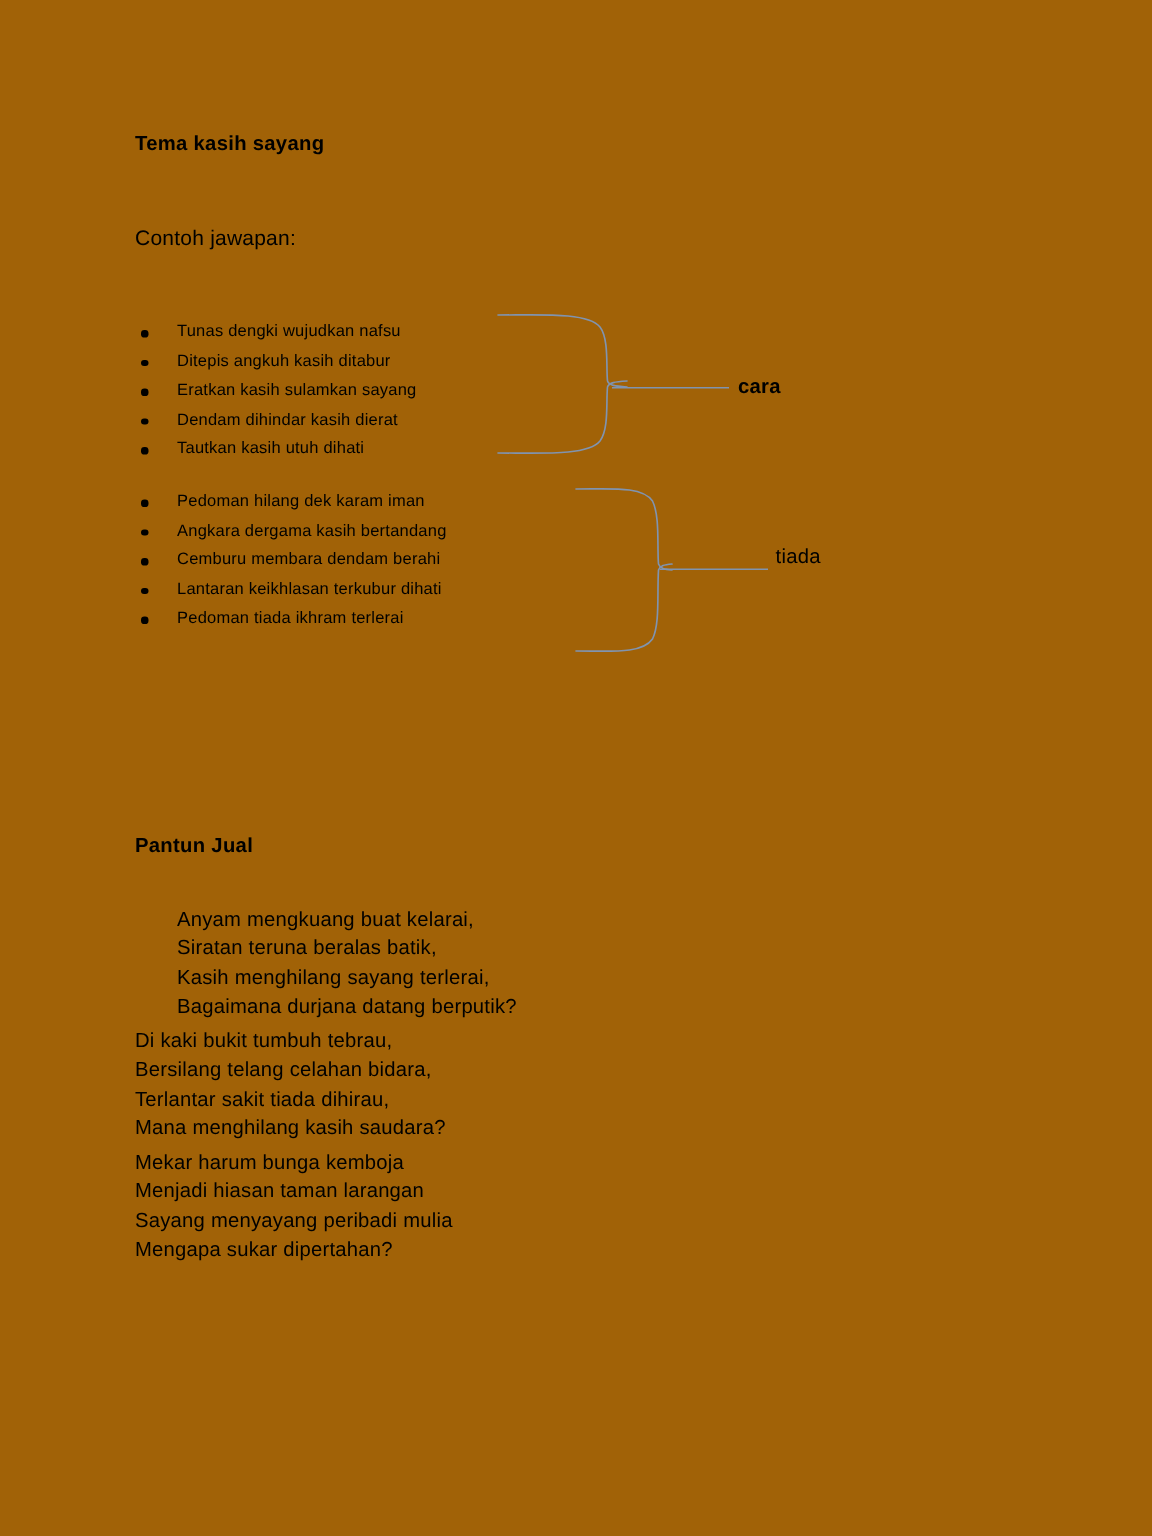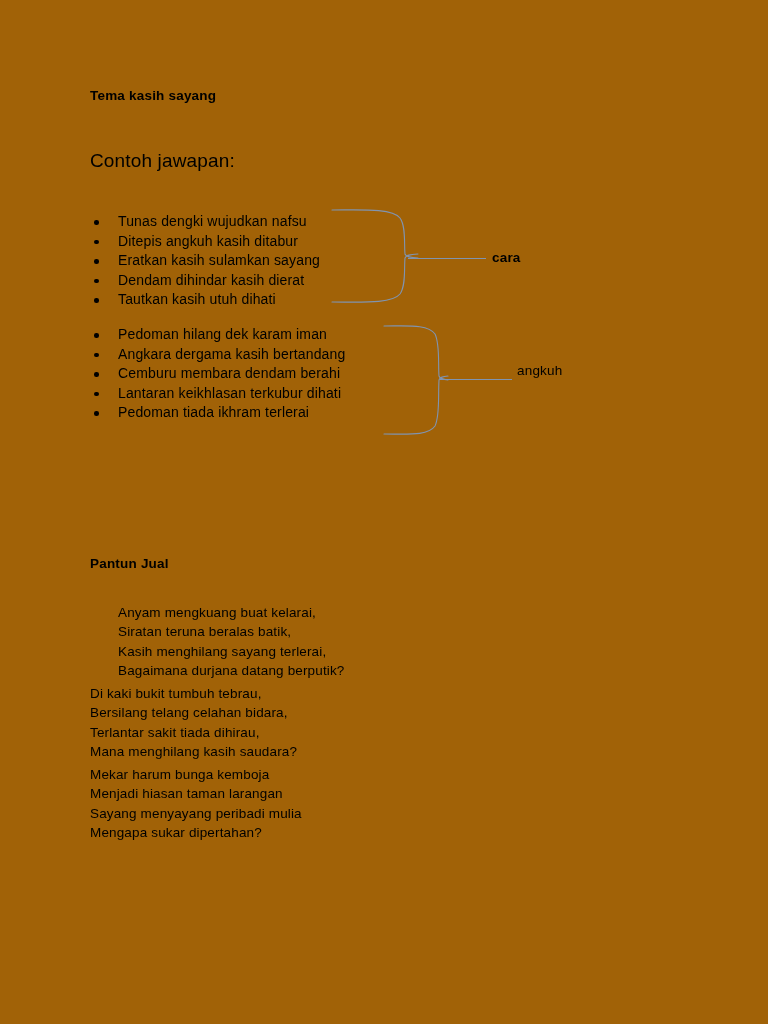--- a/index.html
+++ b/index.html
@@ -29,41 +29,41 @@
     font-weight: bold;
     font-size: 13.5px;
     letter-spacing: 0.2px;
     white-space: nowrap;
   }
   #tema-heading { left: 90px; top: 88px; }
   #pantun-heading { left: 90px; top: 556px; }
 
   .plain-line {
     position: absolute;
-    font-size: 19px;
+    font-size: 14px;
     letter-spacing: 0.15px;
     white-space: nowrap;
   }
   #contoh-line { left: 90px; top: 150px; }
 
   
   .bullet-list {
     position: absolute;
     margin: 0;
     padding: 0;
     list-style: none;
   }
   #list-cara  { left: 92px; top: 212px; }
   #list-punca { left: 92px; top: 325px; }
 
   .bullet-item {
     position: relative;
     height: 19.6px;
     line-height: 19.6px;
-    font-size: 14px;
+    font-size: 11px;
     letter-spacing: 0.15px;
     white-space: nowrap;
     padding-left: 26px;
   }
   .bullet-item::before {
     content: "";
     position: absolute;
     left: 2px;
     top: 8px;
     width: 4.5px;
@@ -143,21 +143,21 @@
     <li class="bullet-item">Cemburu membara dendam berahi</li>
     <li class="bullet-item">Lantaran keikhlasan terkubur dihati</li>
     <li class="bullet-item">Pedoman tiada ikhram terlerai</li>
   </ul>
 
   <svg class="brace" id="brace-punca" viewBox="0 0 68 116" preserveAspectRatio="none">
     <path d="M2,4 C26,4 46,2 53,12 C58,22 56,42 57,54 C58,57 61,57.5 66,58" fill="none" stroke="#8094b0" stroke-width="1.1" stroke-linecap="round"></path>
     <path d="M2,112 C26,112 46,114 53,104 C58,94 56,74 57,58 C58,55 61,54.5 66,54" fill="none" stroke="#8094b0" stroke-width="1.1" stroke-linecap="round"></path>
   </svg>
   <div class="leader" id="leader-punca"></div>
-  <div class="brace-label" id="label-punca">angkuh</div>
+  <div class="brace-label" id="label-punca">tiada</div>
 
   <div class="heading" id="pantun-heading">Pantun Jual</div>
 
   <div class="stanza" id="stanza-1">
     <div class="stanza-line">Anyam mengkuang buat kelarai,</div>
     <div class="stanza-line">Siratan teruna beralas batik,</div>
     <div class="stanza-line">Kasih menghilang sayang terlerai,</div>
     <div class="stanza-line">Bagaimana durjana datang berputik?</div>
   </div>
 

